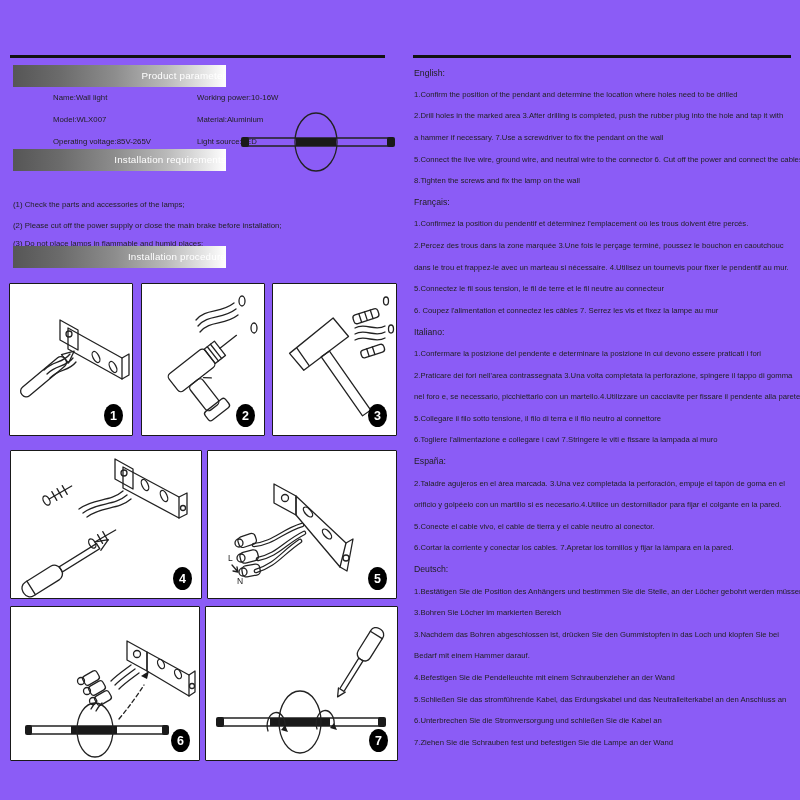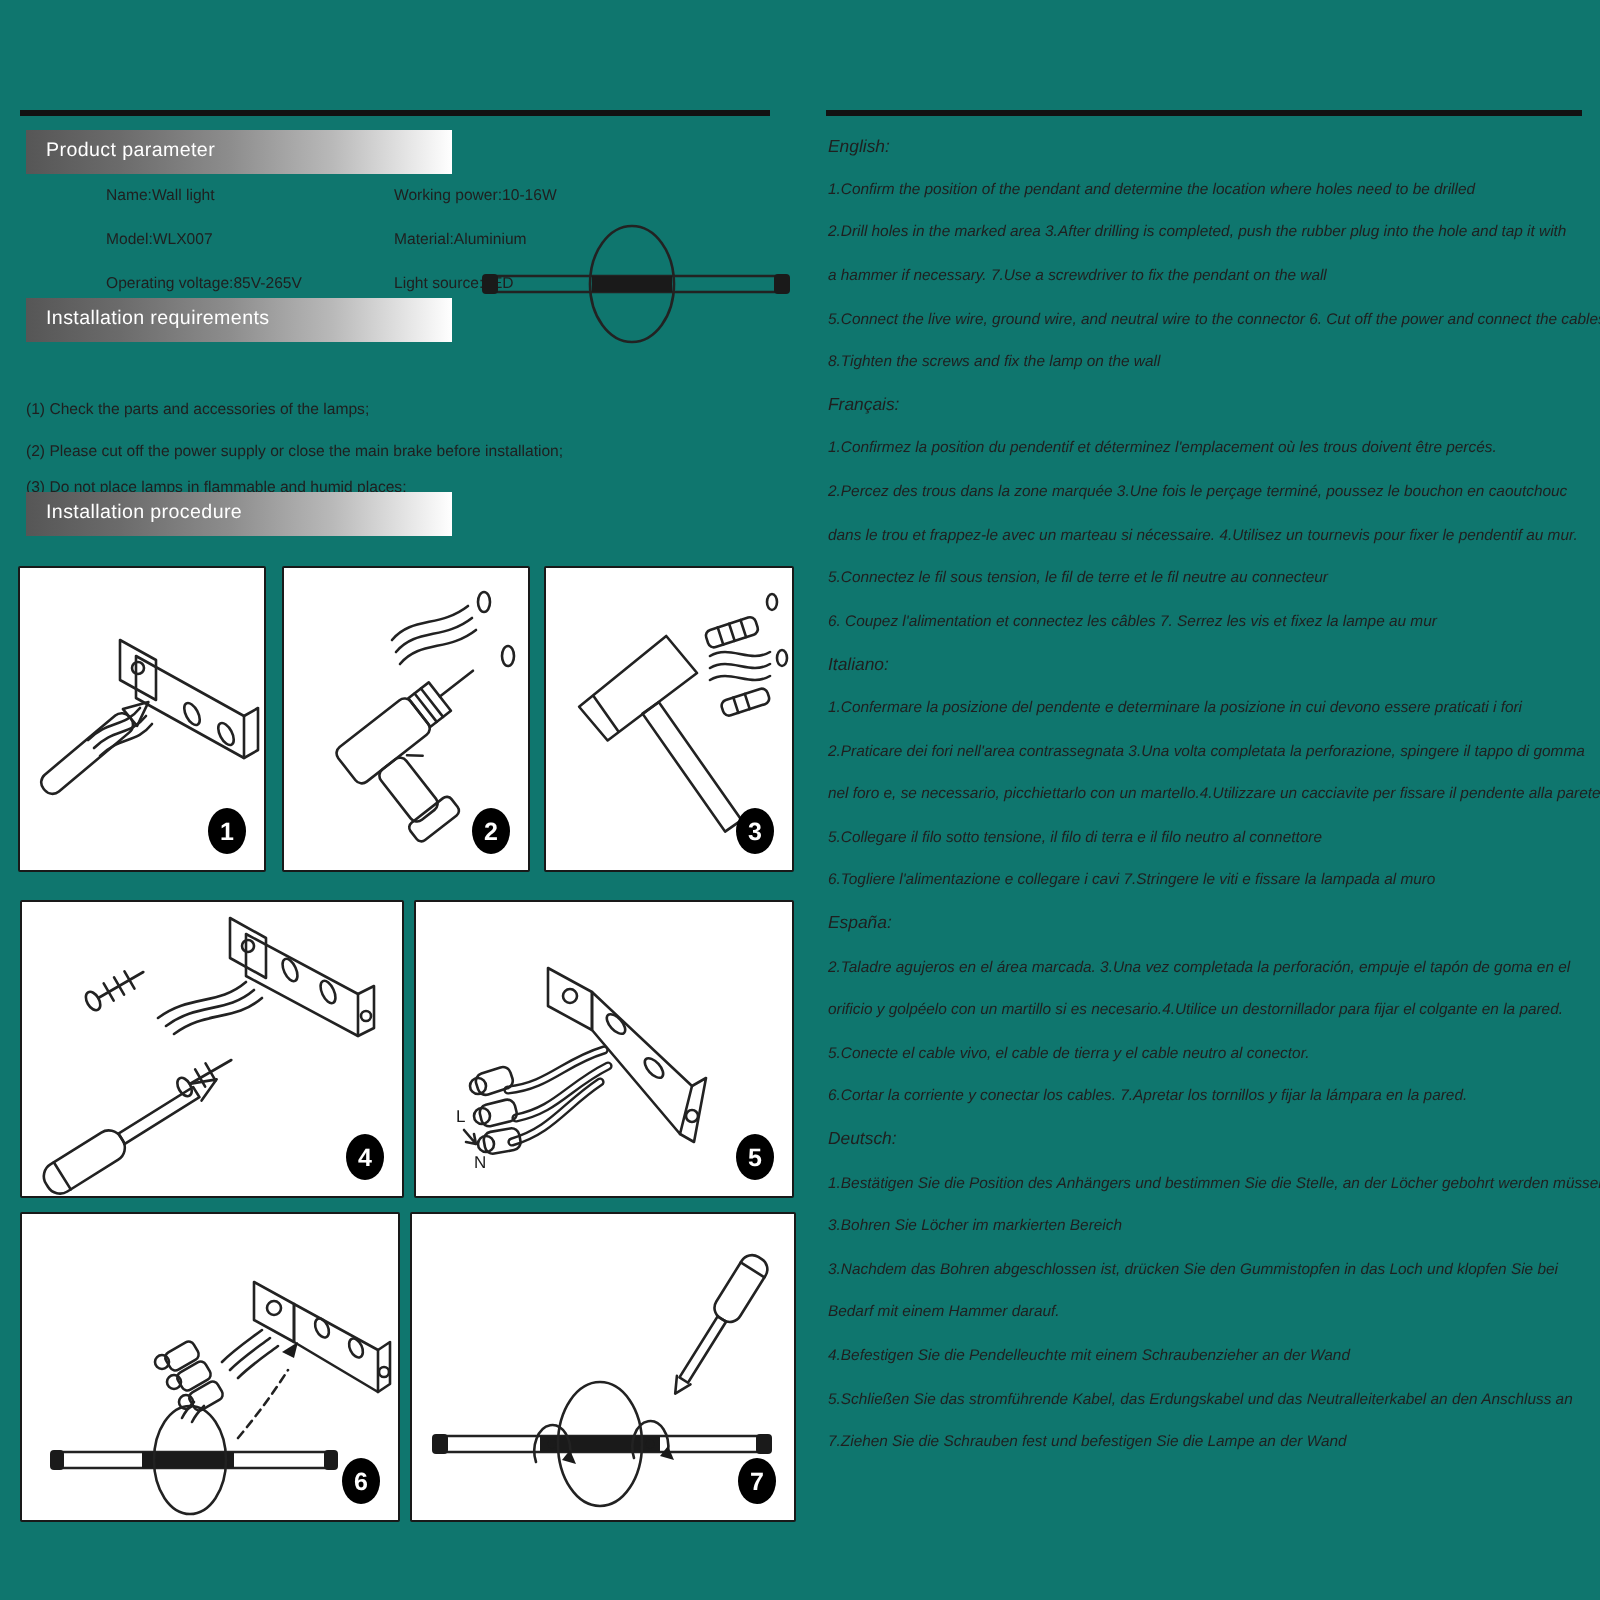--- a/index.html
+++ b/index.html
@@ -1,38 +1,38 @@
 <!DOCTYPE html>
 <html><head>
 <meta charset="utf-8">
 <style>
   html,body{margin:0;padding:0;background:#fff;}
-  .page{position:relative;width:800px;height:800px;background:#0f766e;overflow:hidden;
-        font-family:"Liberation Sans",sans-serif;color:#1f1f1f;}
+  .page{position:relative;width:800px;height:800px;background:#8b5cf6;overflow:hidden;
+        font-family:"Liberation Sans",sans-serif;color:#1f1f1f;text-align:right;}
   .rule{position:absolute;top:55px;height:3px;background:#121212;}
   .rule-left{left:10px;width:375px;}
   .rule-right{left:413px;width:378px;}
 
   .hdr{position:absolute;left:13px;width:213px;height:22px;box-sizing:border-box;
        padding-left:10px;line-height:22px;font-size:9.8px;color:#ffffff;letter-spacing:.2px;
        background:linear-gradient(90deg,#565656 0%,#6b6b6b 22%,#8d8d8d 48%,#b9b9b9 72%,#e6e6e6 90%,#ffffff 100%);}
 
   .param{position:absolute;font-size:7.8px;white-space:nowrap;margin-left:40px;}
   .req{position:absolute;left:13px;font-size:7.8px;white-space:nowrap;margin-top:16px;}
 
   .panel{position:absolute;border:1.6px solid #191919;background:#fff;border-radius:1px;}
   .panel svg{position:absolute;left:0;top:0;width:100%;height:100%;}
   .badge{position:absolute;right:9px;bottom:8px;width:19px;height:23px;background:#000;
          border-radius:50%;color:#fff;font-size:12.5px;font-weight:bold;
          display:flex;align-items:center;justify-content:center;z-index:2;}
 
   .lampimg{position:absolute;left:238px;top:98px;width:160px;height:84px;}
 
   .rcol{position:absolute;left:414px;top:62px;width:384px;}
-  .rline{height:21.6px;display:flex;align-items:center;font-size:7.7px;white-space:nowrap;font-style:italic;}
+  .rline{height:21.6px;display:flex;align-items:center;font-size:7.7px;white-space:nowrap;}
   .rline.head{font-size:8.7px;}
 
   .ink{stroke:#222;fill:none;stroke-width:1.3;stroke-linecap:round;stroke-linejoin:round;}
   .inkfill{fill:#1a1a1a;stroke:none;}
   .wire-outline{stroke:#222;fill:none;stroke-width:4.6;stroke-linecap:round;}
   .wire-core{stroke:#fff;fill:none;stroke-width:2.2;stroke-linecap:round;}
   .svgtxt{font-family:"Liberation Sans",sans-serif;font-size:8.5px;fill:#1a1a1a;}
 </style>
 </head>
 <body>
@@ -289,16 +289,17 @@
     <div class="rline">5.Conecte el cable vivo, el cable de tierra y el cable neutro al conector.</div>
     <div class="rline">6.Cortar la corriente y conectar los cables.   7.Apretar los tornillos y fijar la lámpara en la pared.</div>
 
     <div class="rline head">Deutsch:</div>
     <div class="rline">1.Bestätigen Sie die Position des Anhängers und bestimmen Sie die Stelle, an der Löcher gebohrt werden müssen</div>
     <div class="rline">3.Bohren Sie Löcher im markierten Bereich</div>
     <div class="rline">3.Nachdem das Bohren abgeschlossen ist, drücken Sie den Gummistopfen in das Loch und klopfen Sie bei</div>
     <div class="rline">Bedarf mit einem Hammer darauf.</div>
     <div class="rline">4.Befestigen Sie die Pendelleuchte mit einem Schraubenzieher an der Wand</div>
     <div class="rline">5.Schließen Sie das stromführende Kabel, das Erdungskabel und das Neutralleiterkabel an den Anschluss an</div>
+    <div class="rline">6.Unterbrechen Sie die Stromversorgung und schließen Sie die Kabel an</div>
     <div class="rline">7.Ziehen Sie die Schrauben fest und befestigen Sie die Lampe an der Wand</div>
   </div>
 
 </div>
 
 </body></html>

